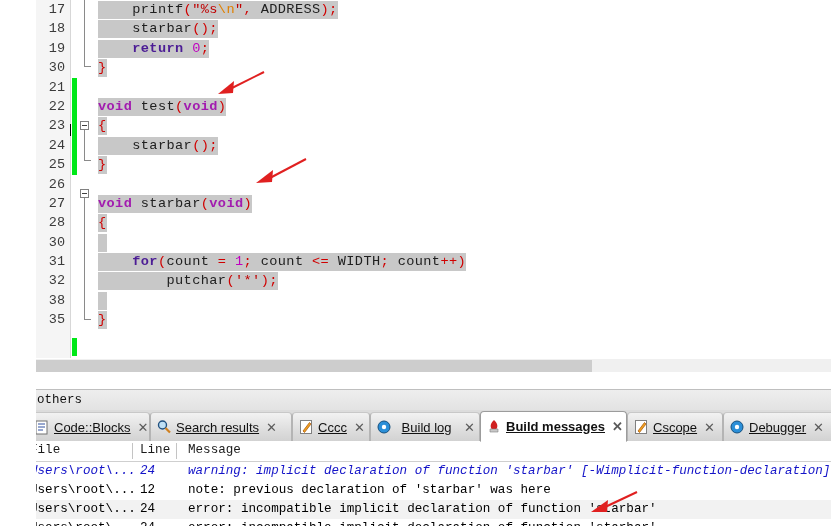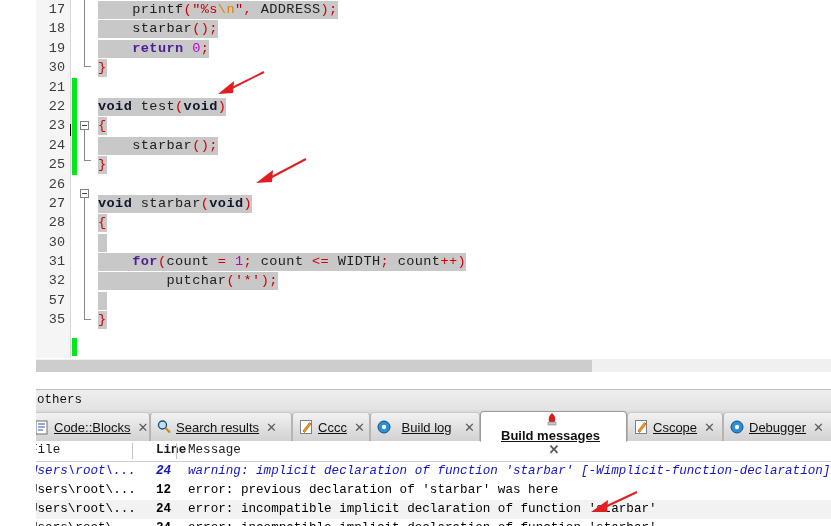--- a/index.html
+++ b/index.html
@@ -53,21 +53,21 @@
     letter-spacing: 0.4px;
     color: #000000;
     white-space: pre;
   }
   .code-text .hl {
     background: #c8c8c8;
     padding: 1px 0 2px 0;
   }
   
   .kw   { color: #4c1d95; font-weight: bold; }
-  .typ  { color: #0f172a; font-weight: bold; }
+  .typ  { color: #a21caf; font-weight: bold; }
   .str  { color: #c00000; }
   .esc  { color: #e08000; }
   .num  { color: #c000c0; }
   .op   { color: #d00000; }
   .pun  { color: #d00000; }
   .brc  { color: #d00000; }
   .pln  { color: #202020; }
 
   
   .gutter-bg {
@@ -240,21 +240,21 @@
   .grow.alt { background: #f2f2f2; }
   .gc {
     position: absolute; top: 2px;
     font-family: "Liberation Mono", monospace;
     font-size: 12.6px;
     white-space: nowrap;
     color: #000000;
   }
   .gc.warn { color: #1414c8; font-style: italic; }
   .col-file { left: -6px; }
-  .col-line { left: 120px; font-weight: bold; }
+  .col-line { left: 104px; }
   .col-msg  { left: 152px; }
 </style>
 </head>
 <body>
 
 <div id="app">
 
   <div class="editor">
     <div class="gutter-bg"></div>
     <div class="gutter-bg2"></div>
@@ -347,21 +347,21 @@
         <span class="gutter-num">31</span>
         <span class="code-text" style="left:62px;"><span class="hl">    <span class="kw">for</span><span class="pun">(</span><span class="pln">count</span> <span class="op">=</span> <span class="num">1</span><span class="pun">;</span> <span class="pln">count</span> <span class="op">&lt;=</span> <span class="pln">WIDTH</span><span class="pun">;</span> <span class="pln">count</span><span class="op">++</span><span class="pun">)</span></span></span>
       </div>
 
       <div class="row">
         <span class="gutter-num">32</span>
         <span class="code-text" style="left:62px;"><span class="hl">        <span class="pln">putchar</span><span class="pun">(</span><span class="str">'*'</span><span class="pun">);</span></span></span>
       </div>
 
       <div class="row">
-        <span class="gutter-num">57</span>
+        <span class="gutter-num">38</span>
         <span class="code-text" style="left:62px;"><span class="hl"> </span></span>
       </div>
 
 
       <div class="row">
         <span class="gutter-num">35</span>
         <span class="code-text" style="left:62px;"><span class="hl"><span class="brc">}</span></span></span>
       </div>
 
     </div>
@@ -426,21 +426,21 @@
       <span class="tab-icon">
         <svg width="16" height="16" viewBox="0 0 16 16">
           <circle cx="8" cy="8" r="6" fill="#2b8fd8" stroke="#14507f"></circle>
           <circle cx="8" cy="8" r="2.2" fill="#ffffff"></circle>
         </svg>
       </span>
       <span class="tab-label">Build log</span>
       <span class="tab-close">✕</span>
     </div>
 
-    <div class="tab active" style="left:444px; width:147px;flex-direction:column;">
+    <div class="tab active" style="left:444px; width:147px;">
       <span class="tab-icon">
         <svg width="16" height="16" viewBox="0 0 16 16">
           <path d="M8 1 C5 4, 4 6, 5 9 C6 11, 10 11, 11 9 C12 6, 11 4, 8 1 Z" fill="#d02020"></path>
           <path d="M4 10 h8 v3 h-8 z" fill="#c8c8c8" stroke="#808080" stroke-width="0.6"></path>
         </svg>
       </span>
       <span class="tab-label">Build messages</span>
       <span class="tab-close">✕</span>
     </div>
 
@@ -489,21 +489,21 @@
 
     <div class="grow">
       <span class="gc col-file warn">Users\root\...</span>
       <span class="gc col-line warn">24</span>
       <span class="gc col-msg warn">warning: implicit declaration of function 'starbar' [-Wimplicit-function-declaration]</span>
     </div>
 
     <div class="grow">
       <span class="gc col-file">Users\root\...</span>
       <span class="gc col-line">12</span>
-      <span class="gc col-msg">error: previous declaration of 'starbar' was here</span>
+      <span class="gc col-msg">note: previous declaration of 'starbar' was here</span>
     </div>
 
     <div class="grow alt">
       <span class="gc col-file">Users\root\...</span>
       <span class="gc col-line">24</span>
       <span class="gc col-msg">error: incompatible implicit declaration of function 'starbar'</span>
     </div>
 
     <div class="grow">
       <span class="gc col-file">Users\root\...</span>

